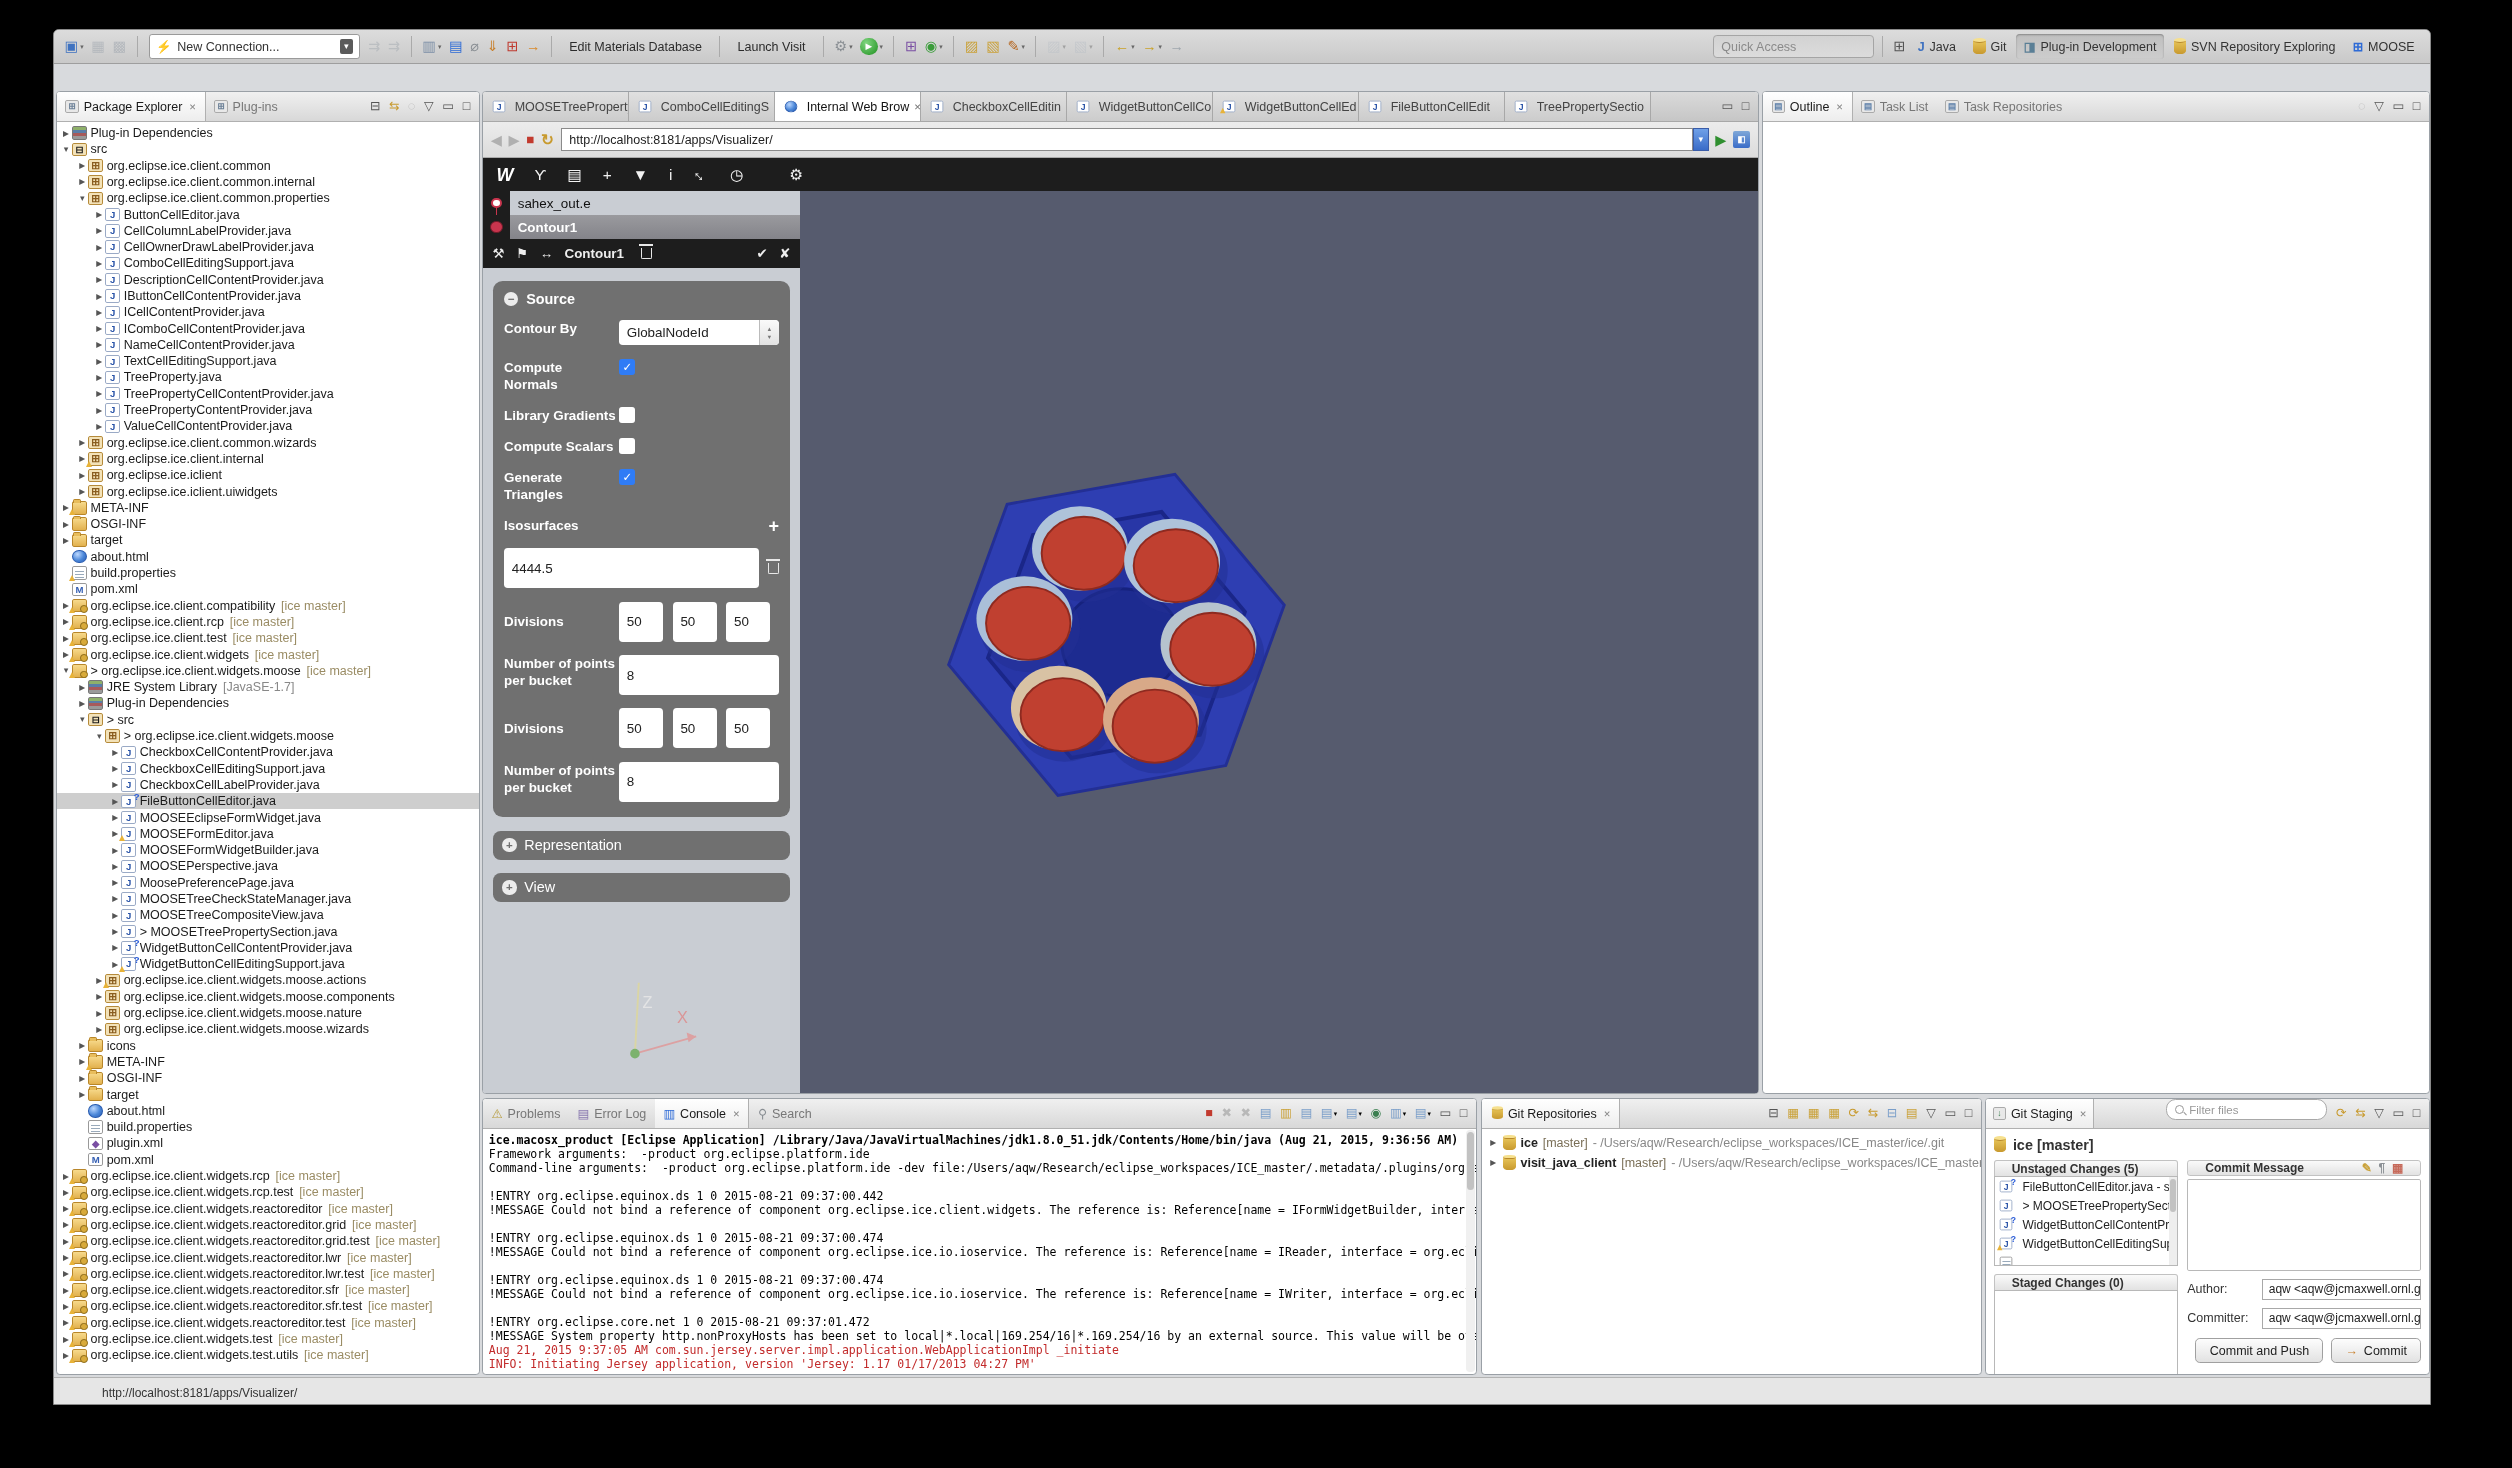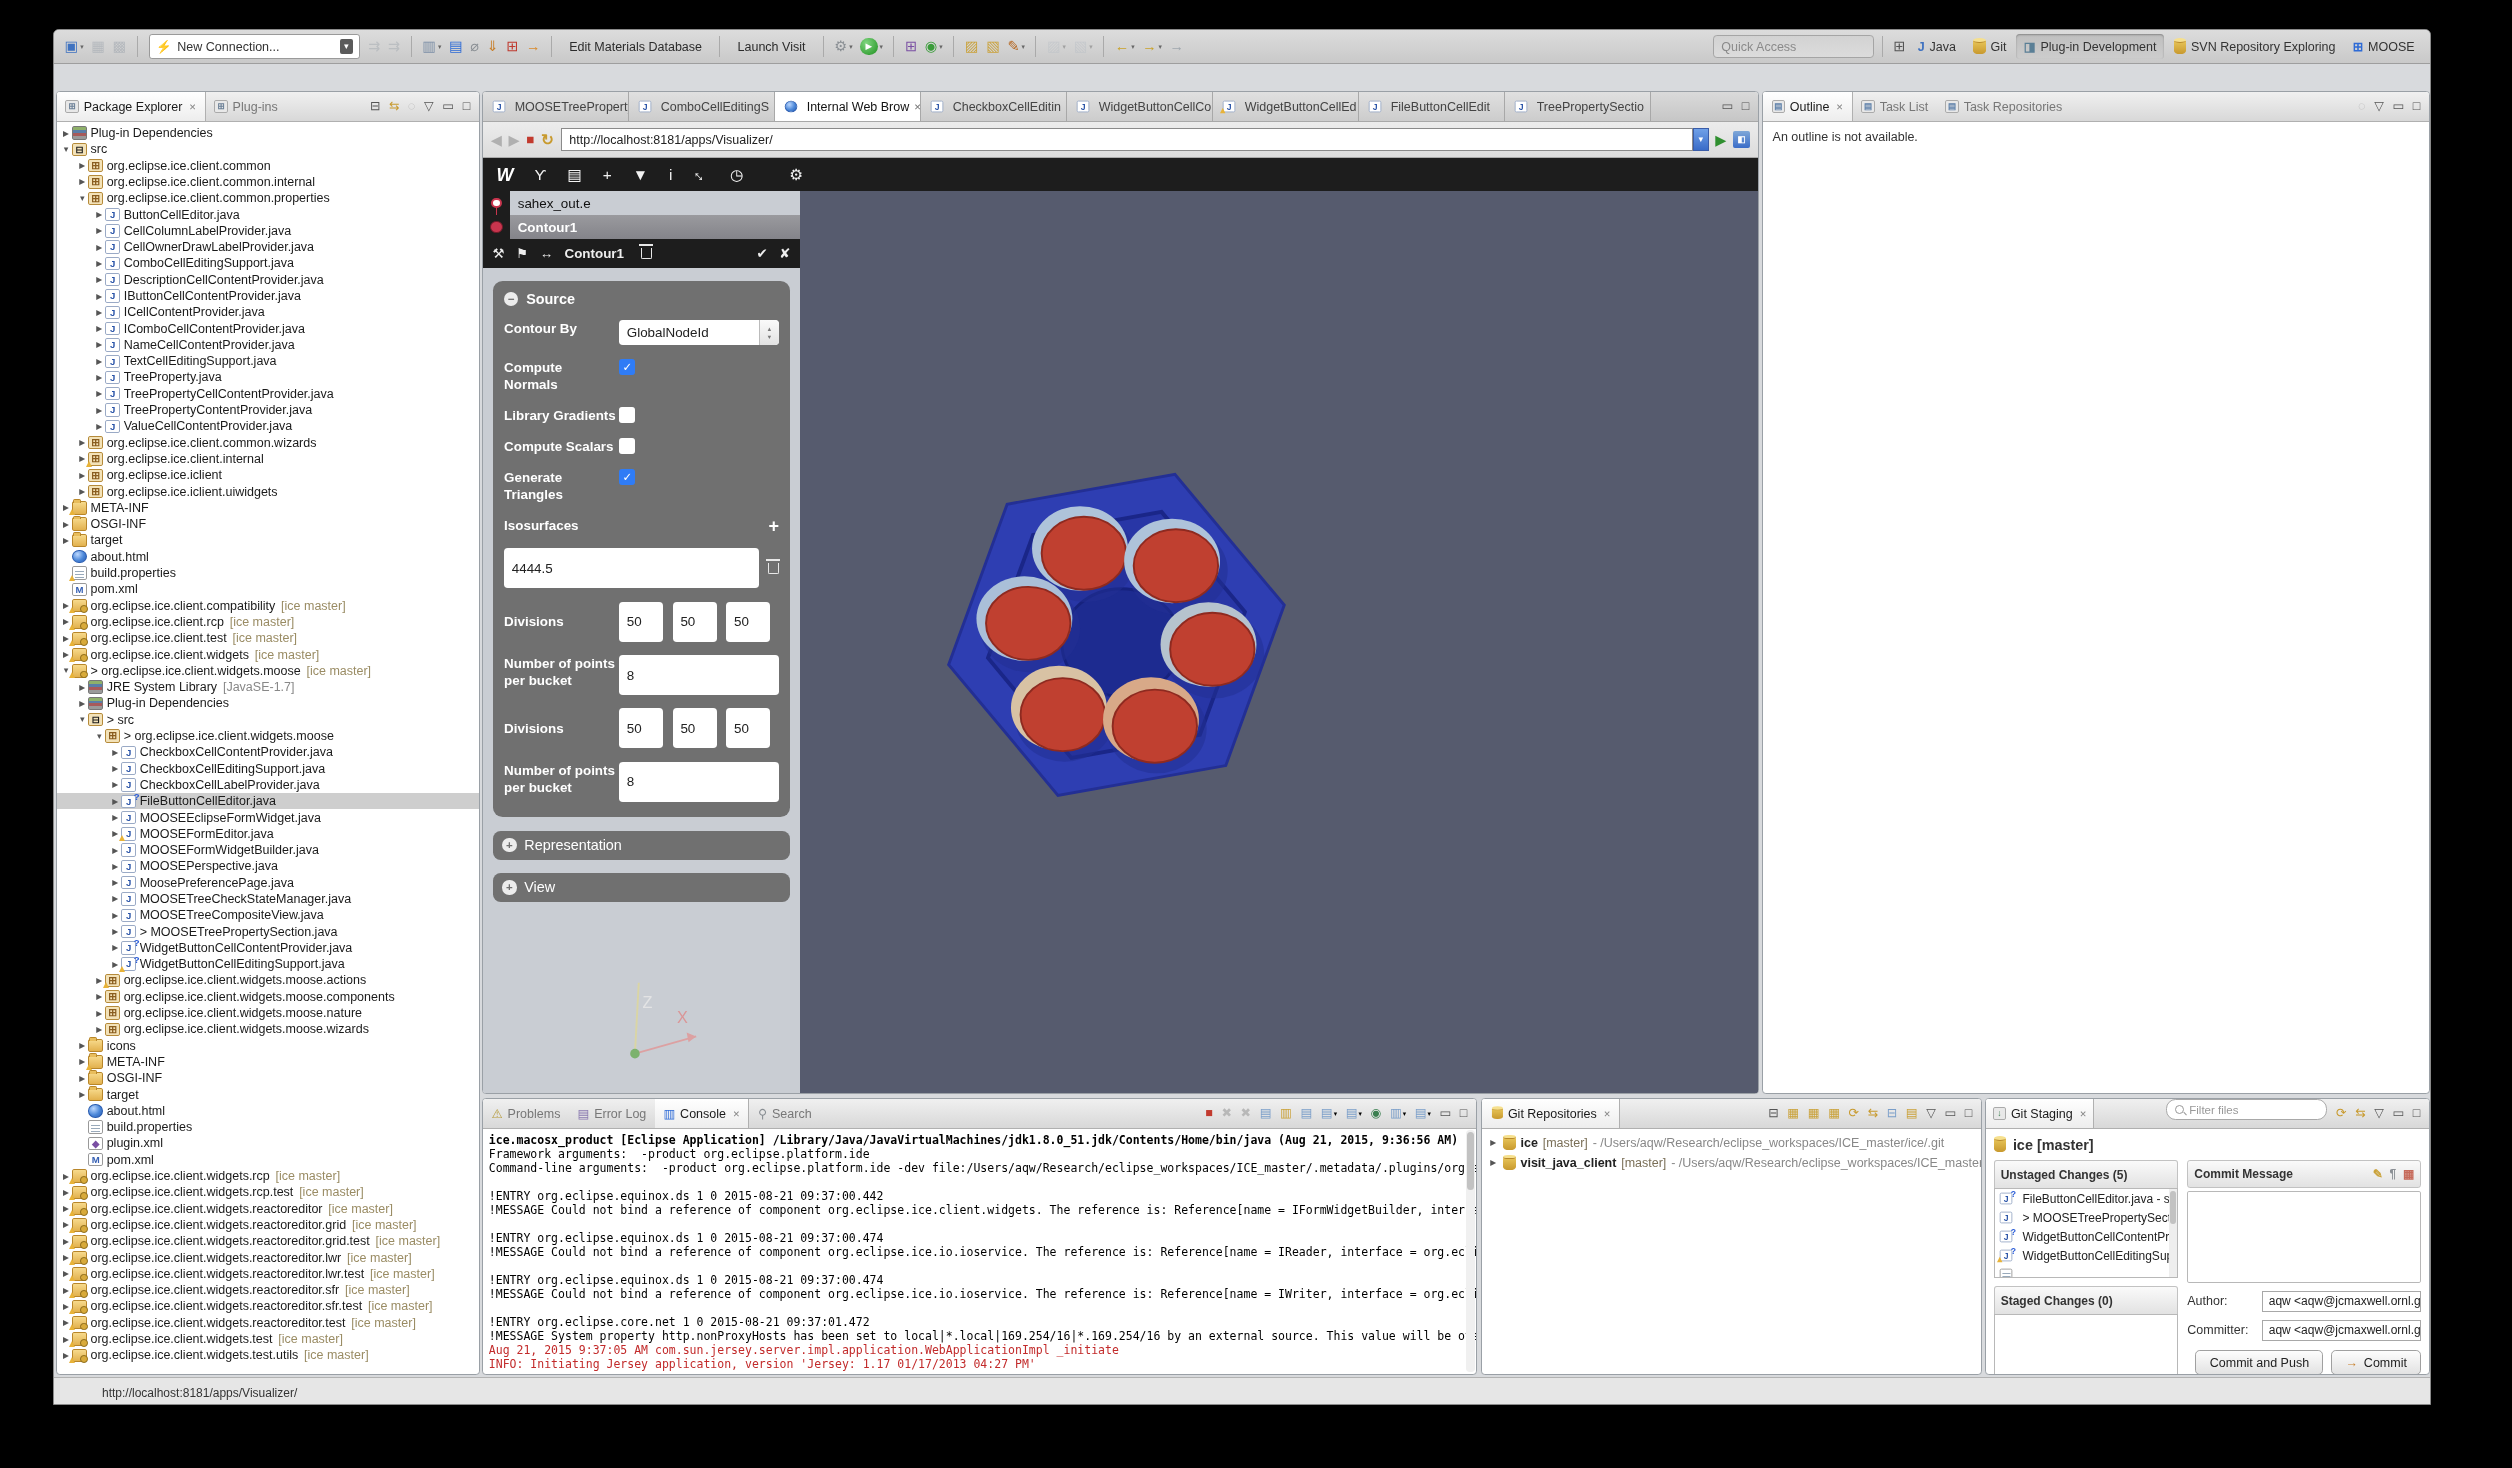--- a/index.html
+++ b/index.html
@@ -137,22 +137,22 @@
   .cline{color:#000;}
   .cline.r{color:#c22a2a;}
   .sbv{position:absolute;right:1px;top:31px;bottom:1.9px;width:8.6px;background:#f0f0f0;border-radius:3.8px;}
   .sbv::before{content:'';position:absolute;left:1px;right:1px;top:1.9px;height:58px;background:#c2c2c2;border-radius:3.8px;}
   
   .repo-row{display:flex;align-items:center;gap:4.8px;height:20px;font-size:12.5px;color:#222;padding-left:5.8px;white-space:nowrap;}
   .repo-row .meta{color:#7a6f57;}
   .repo-row .path{color:#888;}
   .stg-body{padding:5.8px 7.7px;position:relative;height:calc(100% - 29px);box-sizing:border-box;}
   .stg-repo{display:flex;align-items:center;gap:6.7px;font-size:14.4px;font-weight:bold;color:#333;margin:1.9px 0 7.7px;}
-  .grp-h{height:28px;background:linear-gradient(#fafafa,#e2e2e2);border:1px solid #c2c2c2;border-bottom:none;
-         border-radius:2.9px 2.9px 0 0;font-size:12px;font-weight:bold;color:#333;display:flex;align-items:center;padding:0 6px;box-sizing:border-box;}
+  .grp-h{height:16px;background:linear-gradient(#fafafa,#e2e2e2);border:1px solid #c2c2c2;border-bottom:none;
+         border-radius:2.9px 2.9px 0 0;font-size:12px;font-weight:bold;color:#333;display:flex;align-items:center;padding:0 17px;box-sizing:border-box;}
   .grp-b{border:1px solid #b8b8b8;background:#fff;overflow:hidden;position:relative;box-sizing:border-box;}
   .f-item{display:flex;align-items:center;gap:4.8px;height:19px;font-size:12px;color:#222;padding-left:3.8px;white-space:nowrap;overflow:hidden;}
   .filter{width:144px;height:19px;border:1px solid #a8a8a8;border-radius:9.6px;background:#fff;color:#999;
           font-size:11.5px;display:flex;align-items:center;gap:4.8px;padding:0 7.7px;}
   .mag{width:7.7px;height:7.7px;border:1.4px solid #999;border-radius:50%;position:relative;flex:0 0 auto;}
   .mag::after{content:'';position:absolute;width:3.8px;height:1.4px;background:#999;transform:rotate(45deg);right:-3.8px;bottom:-1px;}
   .lblrow{display:flex;align-items:center;gap:7.7px;margin-top:7.7px;font-size:12.5px;color:#333;}
   .lblrow .fld{flex:1;height:21px;border:1px solid #a8a8a8;background:#fff;font-size:12px;color:#222;
                display:flex;align-items:center;padding:0 5.8px;overflow:hidden;white-space:nowrap;box-sizing:border-box;}
   .btn{border:1px solid #a0a0a0;border-radius:4.8px;background:linear-gradient(#fdfdfd,#e2e2e2);height:25px;
@@ -1123,21 +1123,20 @@
             <span class="g" style="color: rgb(85, 85, 85);">▽</span>
           </span>
           <span style="display: inline-flex; align-items: center; gap: 1px;">
             <span class="g" style="color: rgb(85, 85, 85);">▭</span>
           </span>
           <span style="display: inline-flex; align-items: center; gap: 1px;">
             <span class="g" style="color: rgb(85, 85, 85);">□</span>
           </span>
         </div>
     </div>
-    <div class="outline-body">An outline is not available.</div>
   </div>
 
   <div class="view" style="left:428px;top:1068px;width:995px;height:277px;">
     <div class="vhead">
       <div id="console-tabs" style="display:flex;align-items:stretch;">
           <span class="vtab">
             <span style="font-size: 12.5px; color: rgb(181, 154, 58);">⚠</span>
             <span>Problems</span>
           </span>
           <span class="vtab">

